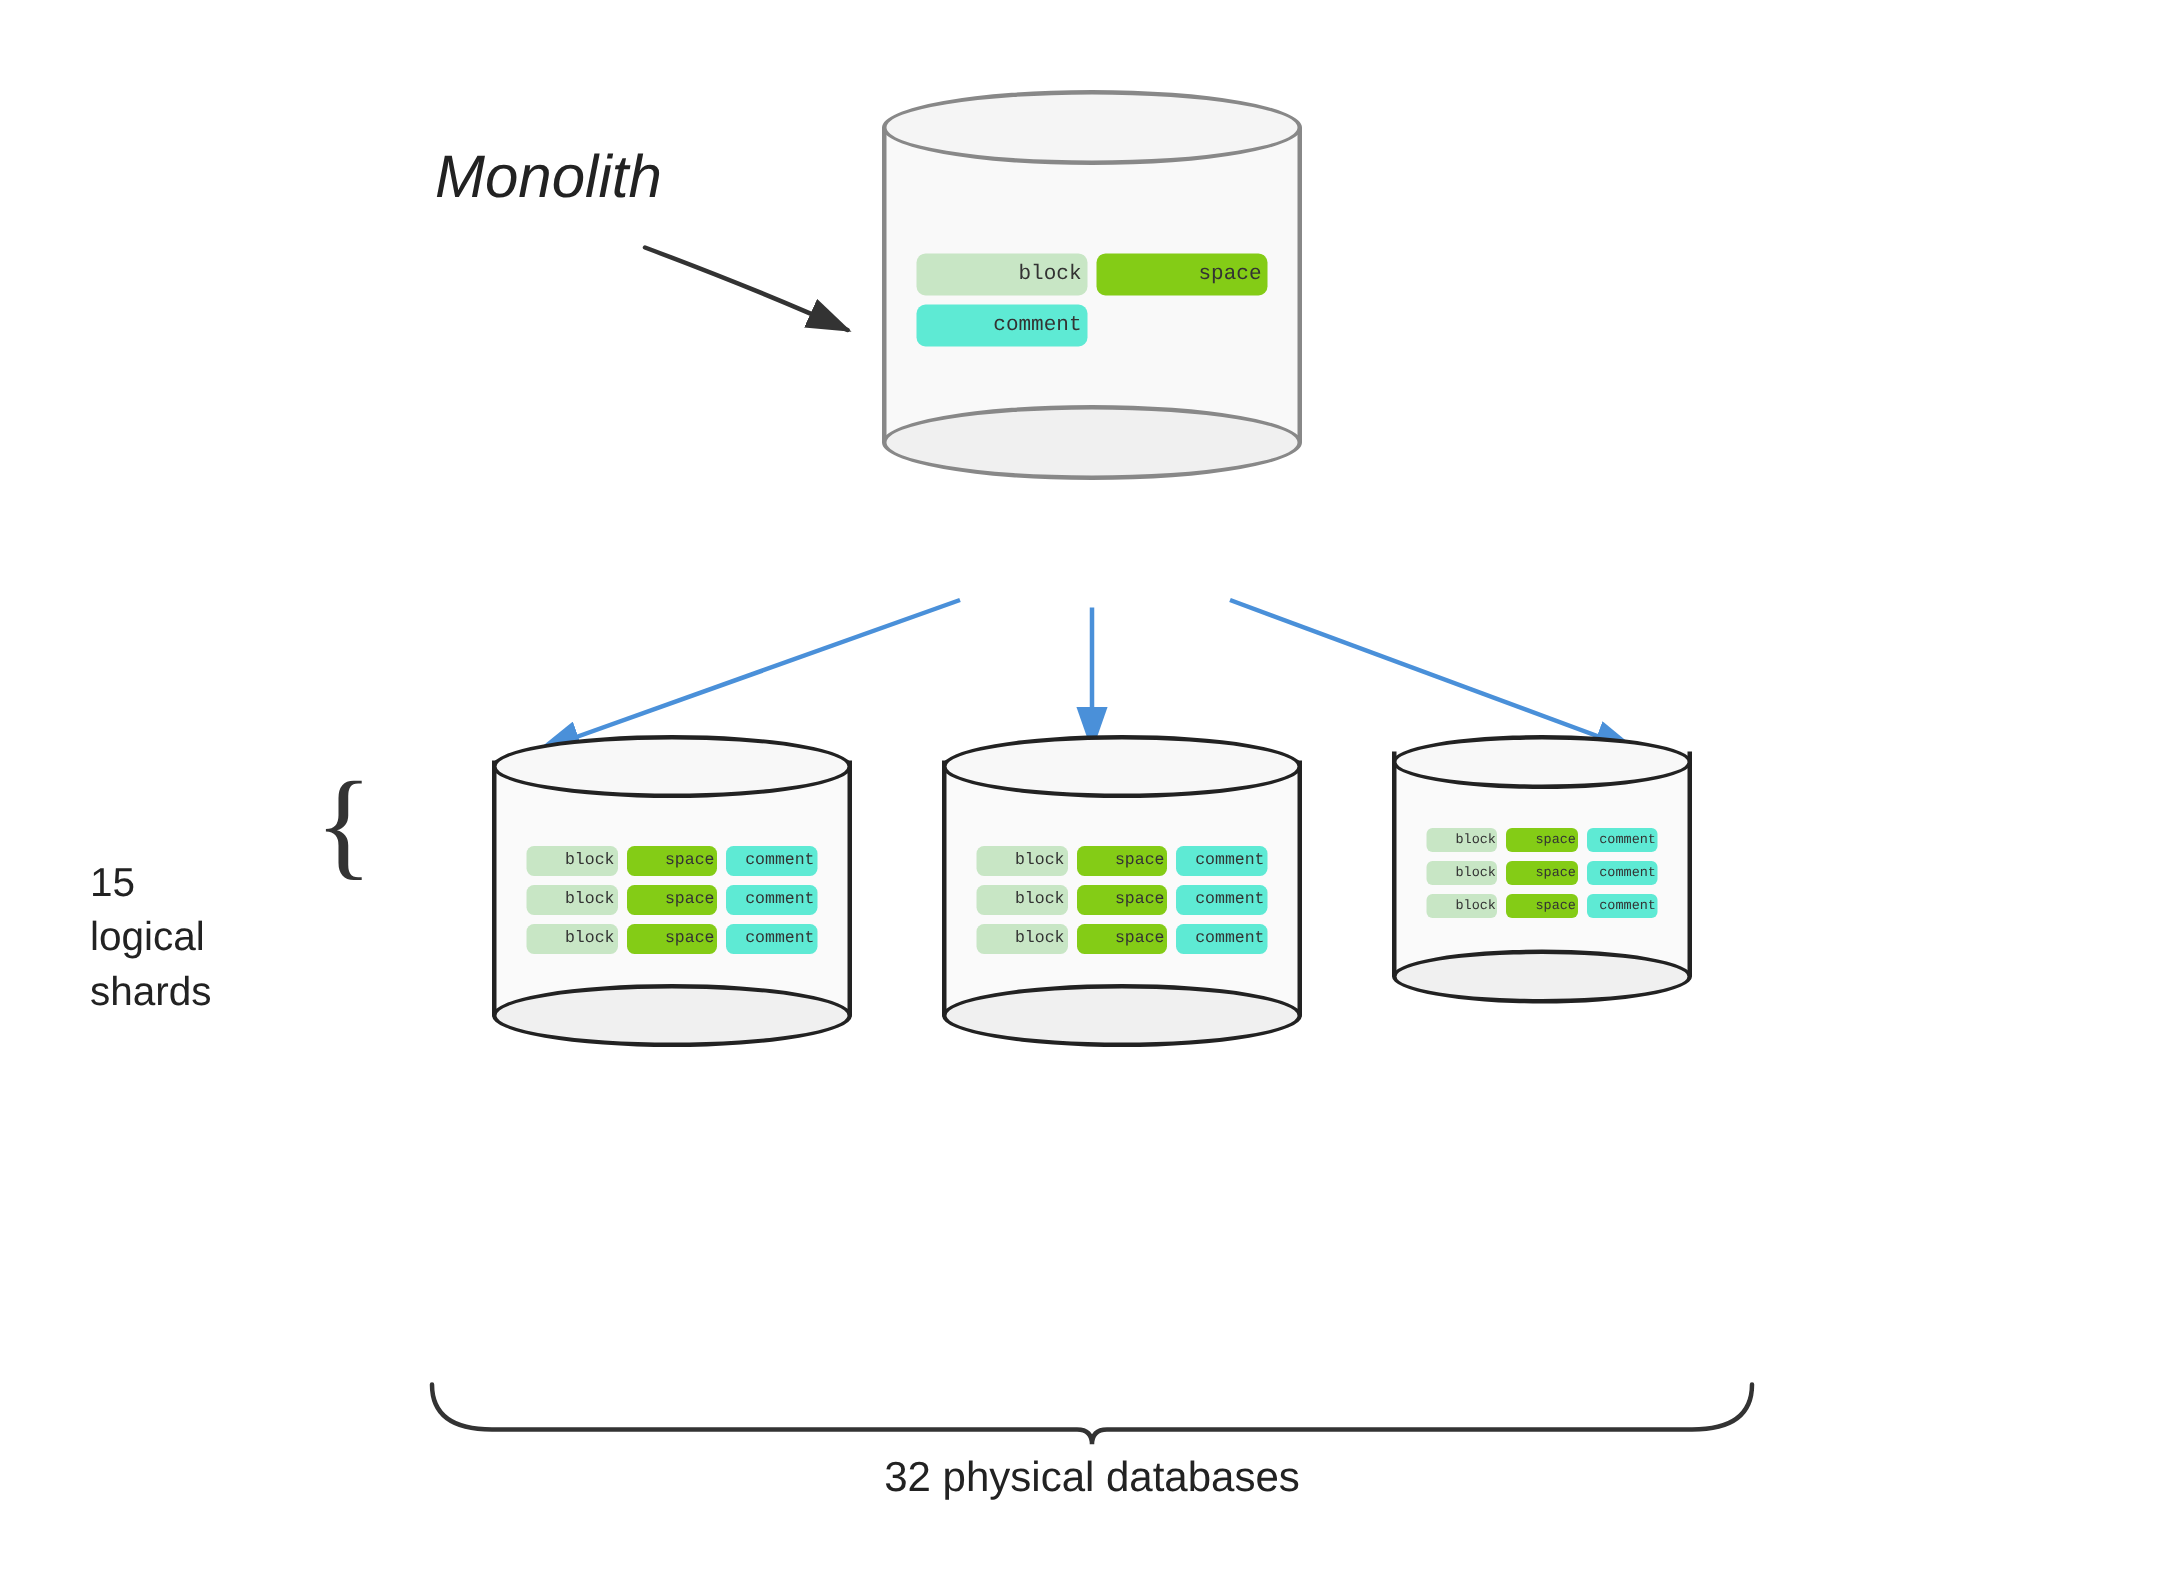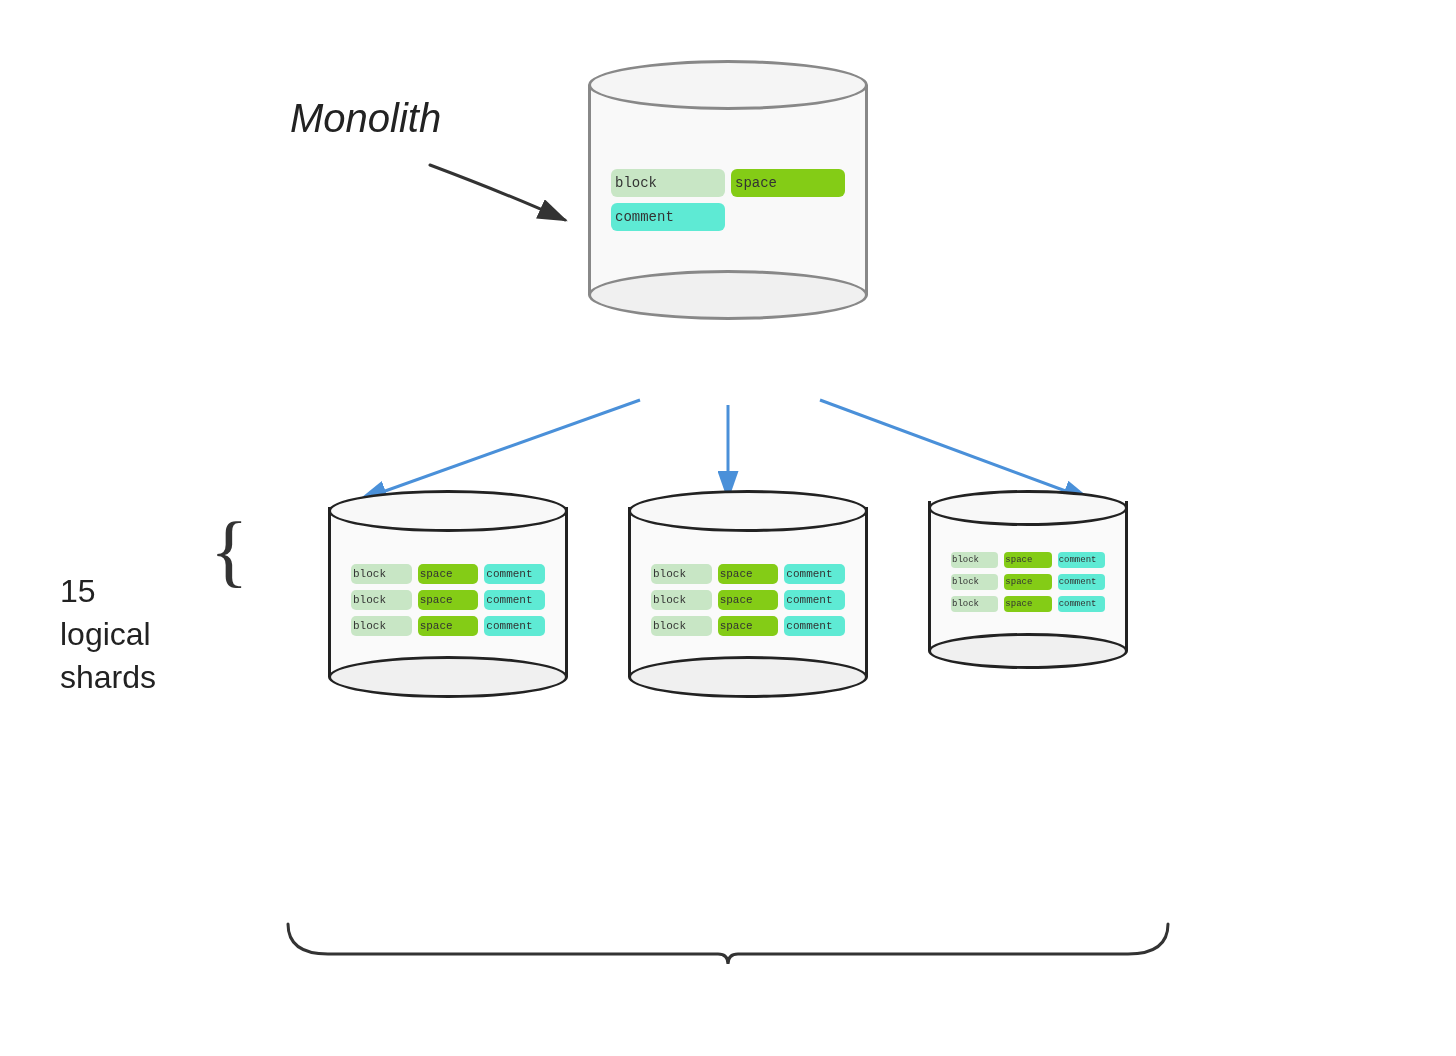--- a/index.html
+++ b/index.html
@@ -163,21 +163,21 @@
 
     .tag-grid-shard-small {
       grid-template-columns: 1fr 1fr 1fr;
       grid-template-rows: auto auto auto;
     }
 
     .tag {
       border-radius: 6px;
       padding: 6px 4px;
       font-size: 14px;
-      text-align: left;
+      text-align: right;
       font-family: 'Courier New', monospace;
       font-weight: 500;
       color: #333;
     }
 
     .tag-sm {
       font-size: 11px;
       padding: 4px 2px;
       border-radius: 5px;
     }
@@ -223,21 +223,21 @@
       flex-direction: row;
       align-items: flex-start;
       gap: 60px;
     }
 
     
     .logical-label {
       position: absolute;
       top: 570px;
       left: 60px;
-      font-size: 32px;
+      font-size: 27px;
       font-family: 'Comic Sans MS', cursive, sans-serif;
       color: #222;
       line-height: 1.35;
       text-align: left;
     }
 
     
     .brace-vertical {
       position: absolute;
       top: 510px;
@@ -365,14 +365,15 @@
 
   </div>
 
   <div style="position:absolute; bottom:88px; left:50%; transform:translateX(-50%); width:900px; text-align:center;">
     <svg width="900" height="50">
 
       <path d="M 10,10 Q 10,40 50,40 L 440,40 Q 450,40 450,50 Q 450,40 460,40 L 850,40 Q 890,40 890,10" stroke="#333" stroke-width="3" fill="none" stroke-linecap="round"></path>
     </svg>
   </div>
 
+  <div class="physical-label">32  physical databases</div>
 
 </div>
 
 </body></html>

